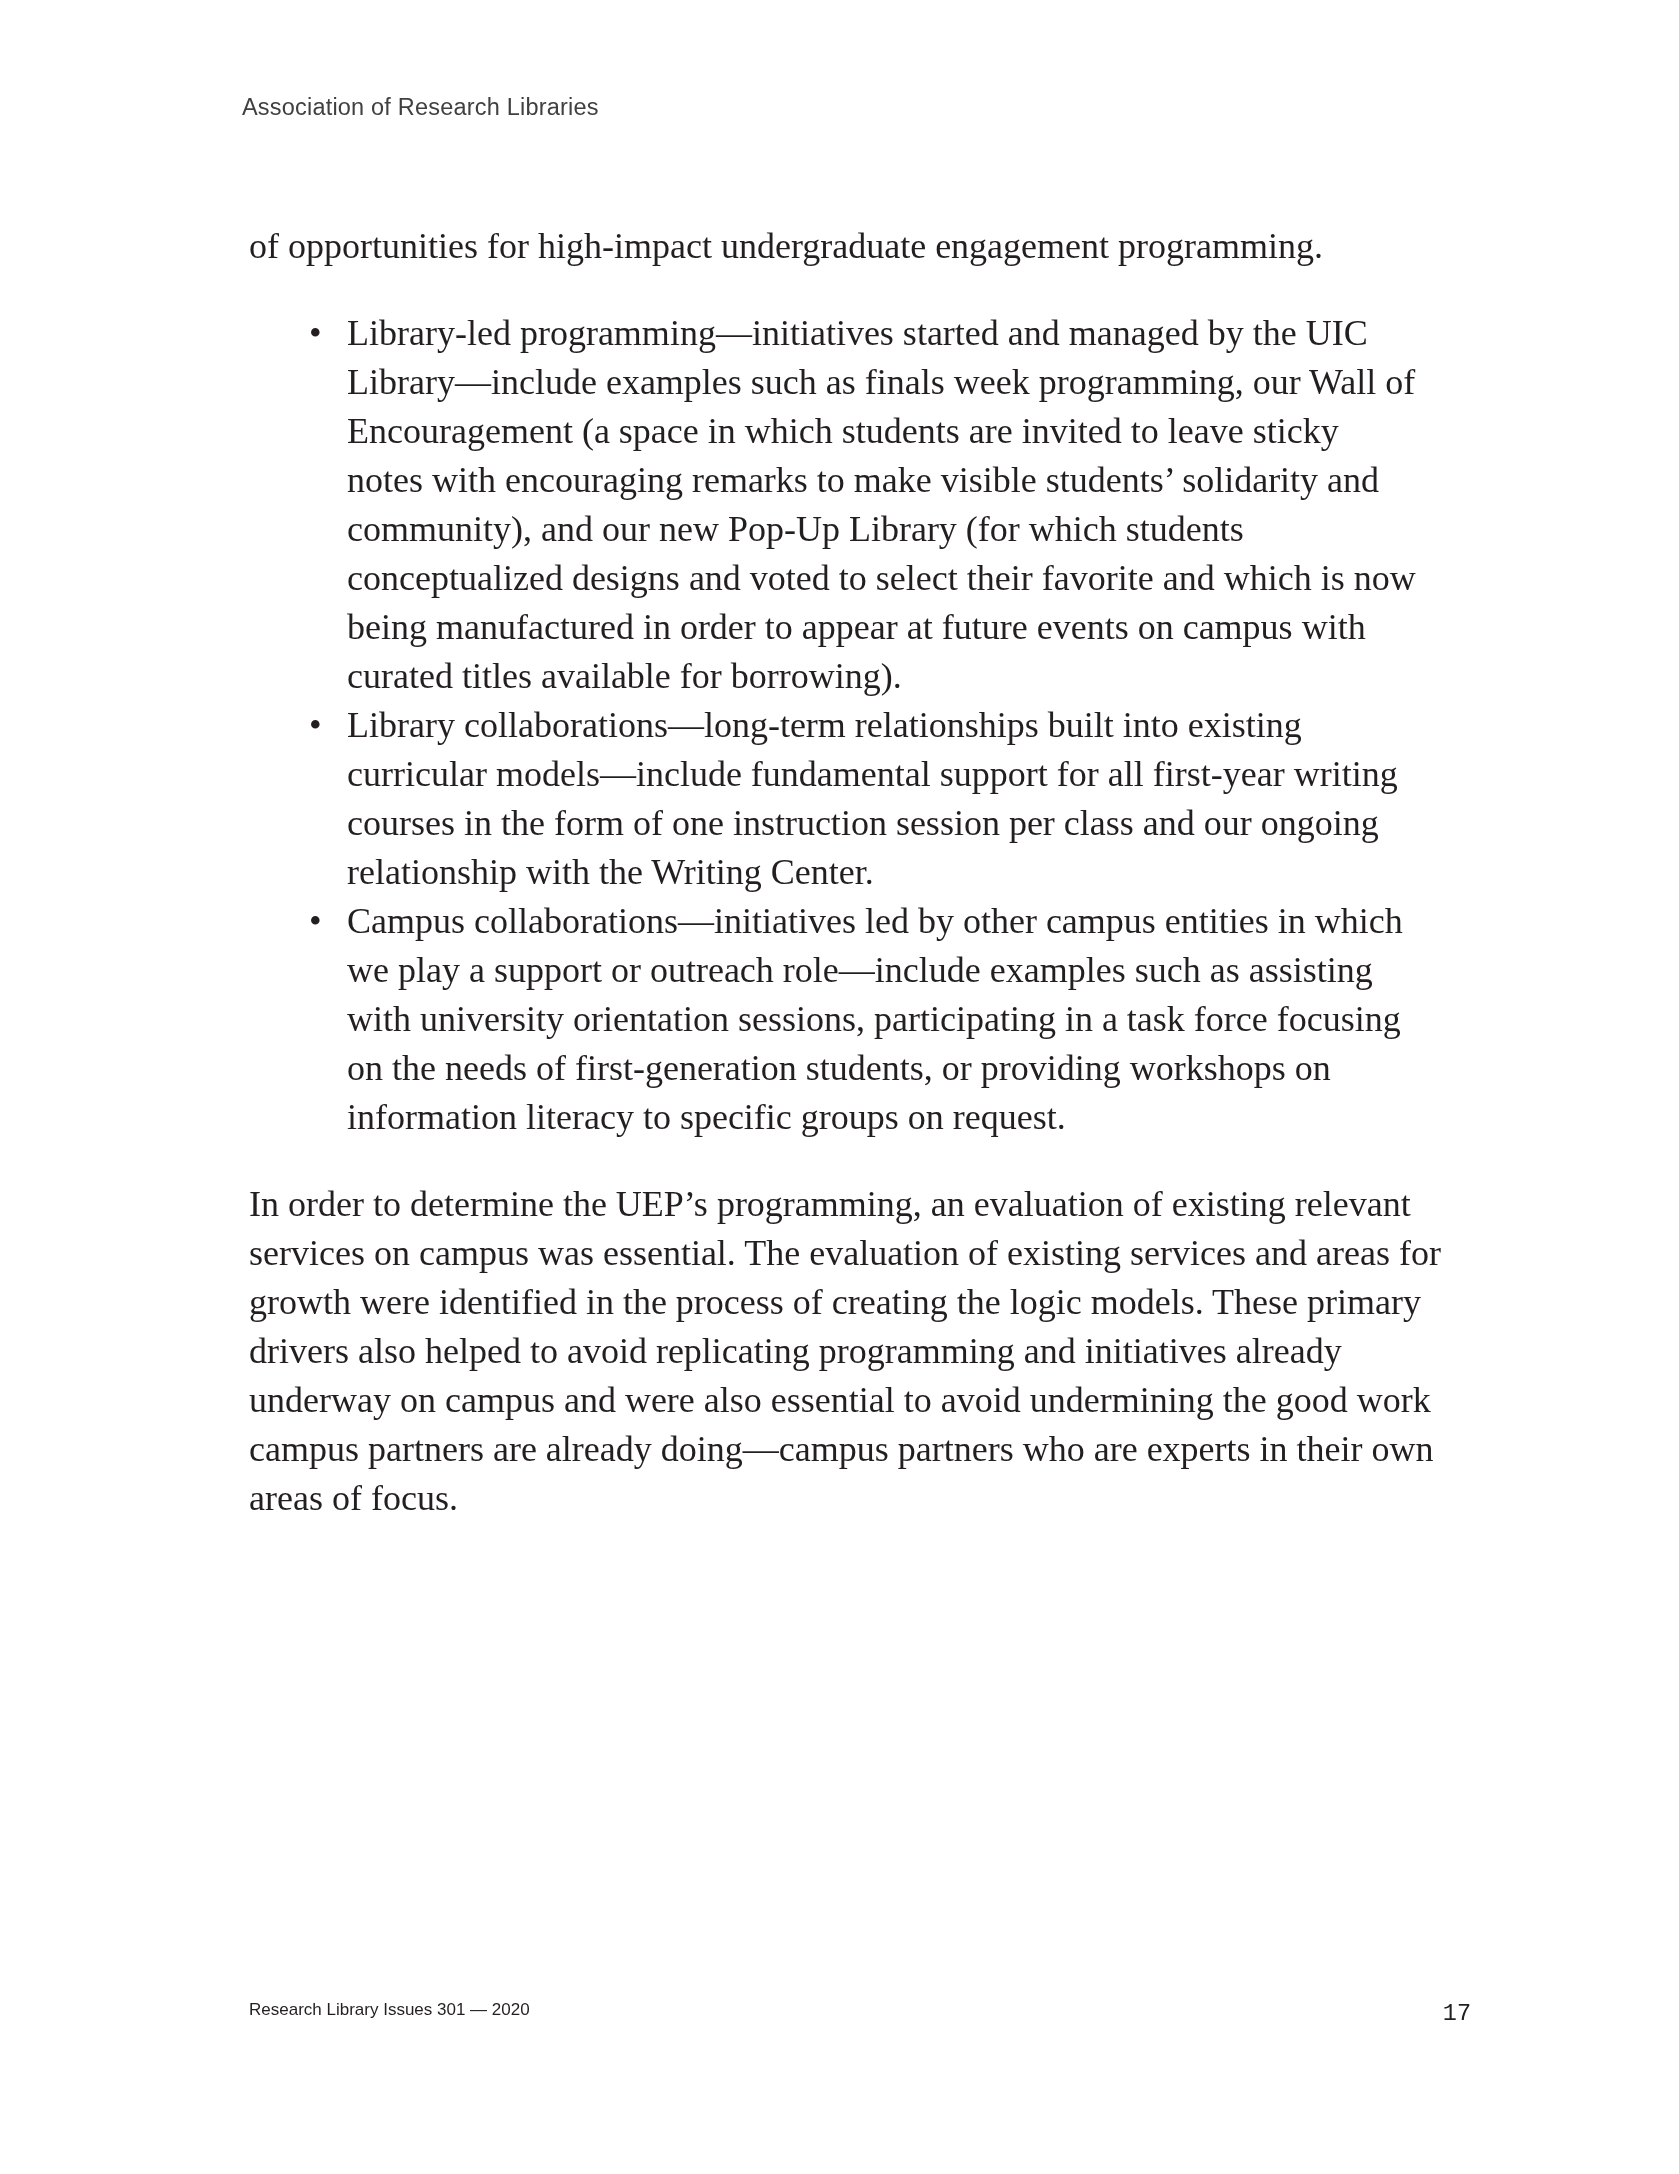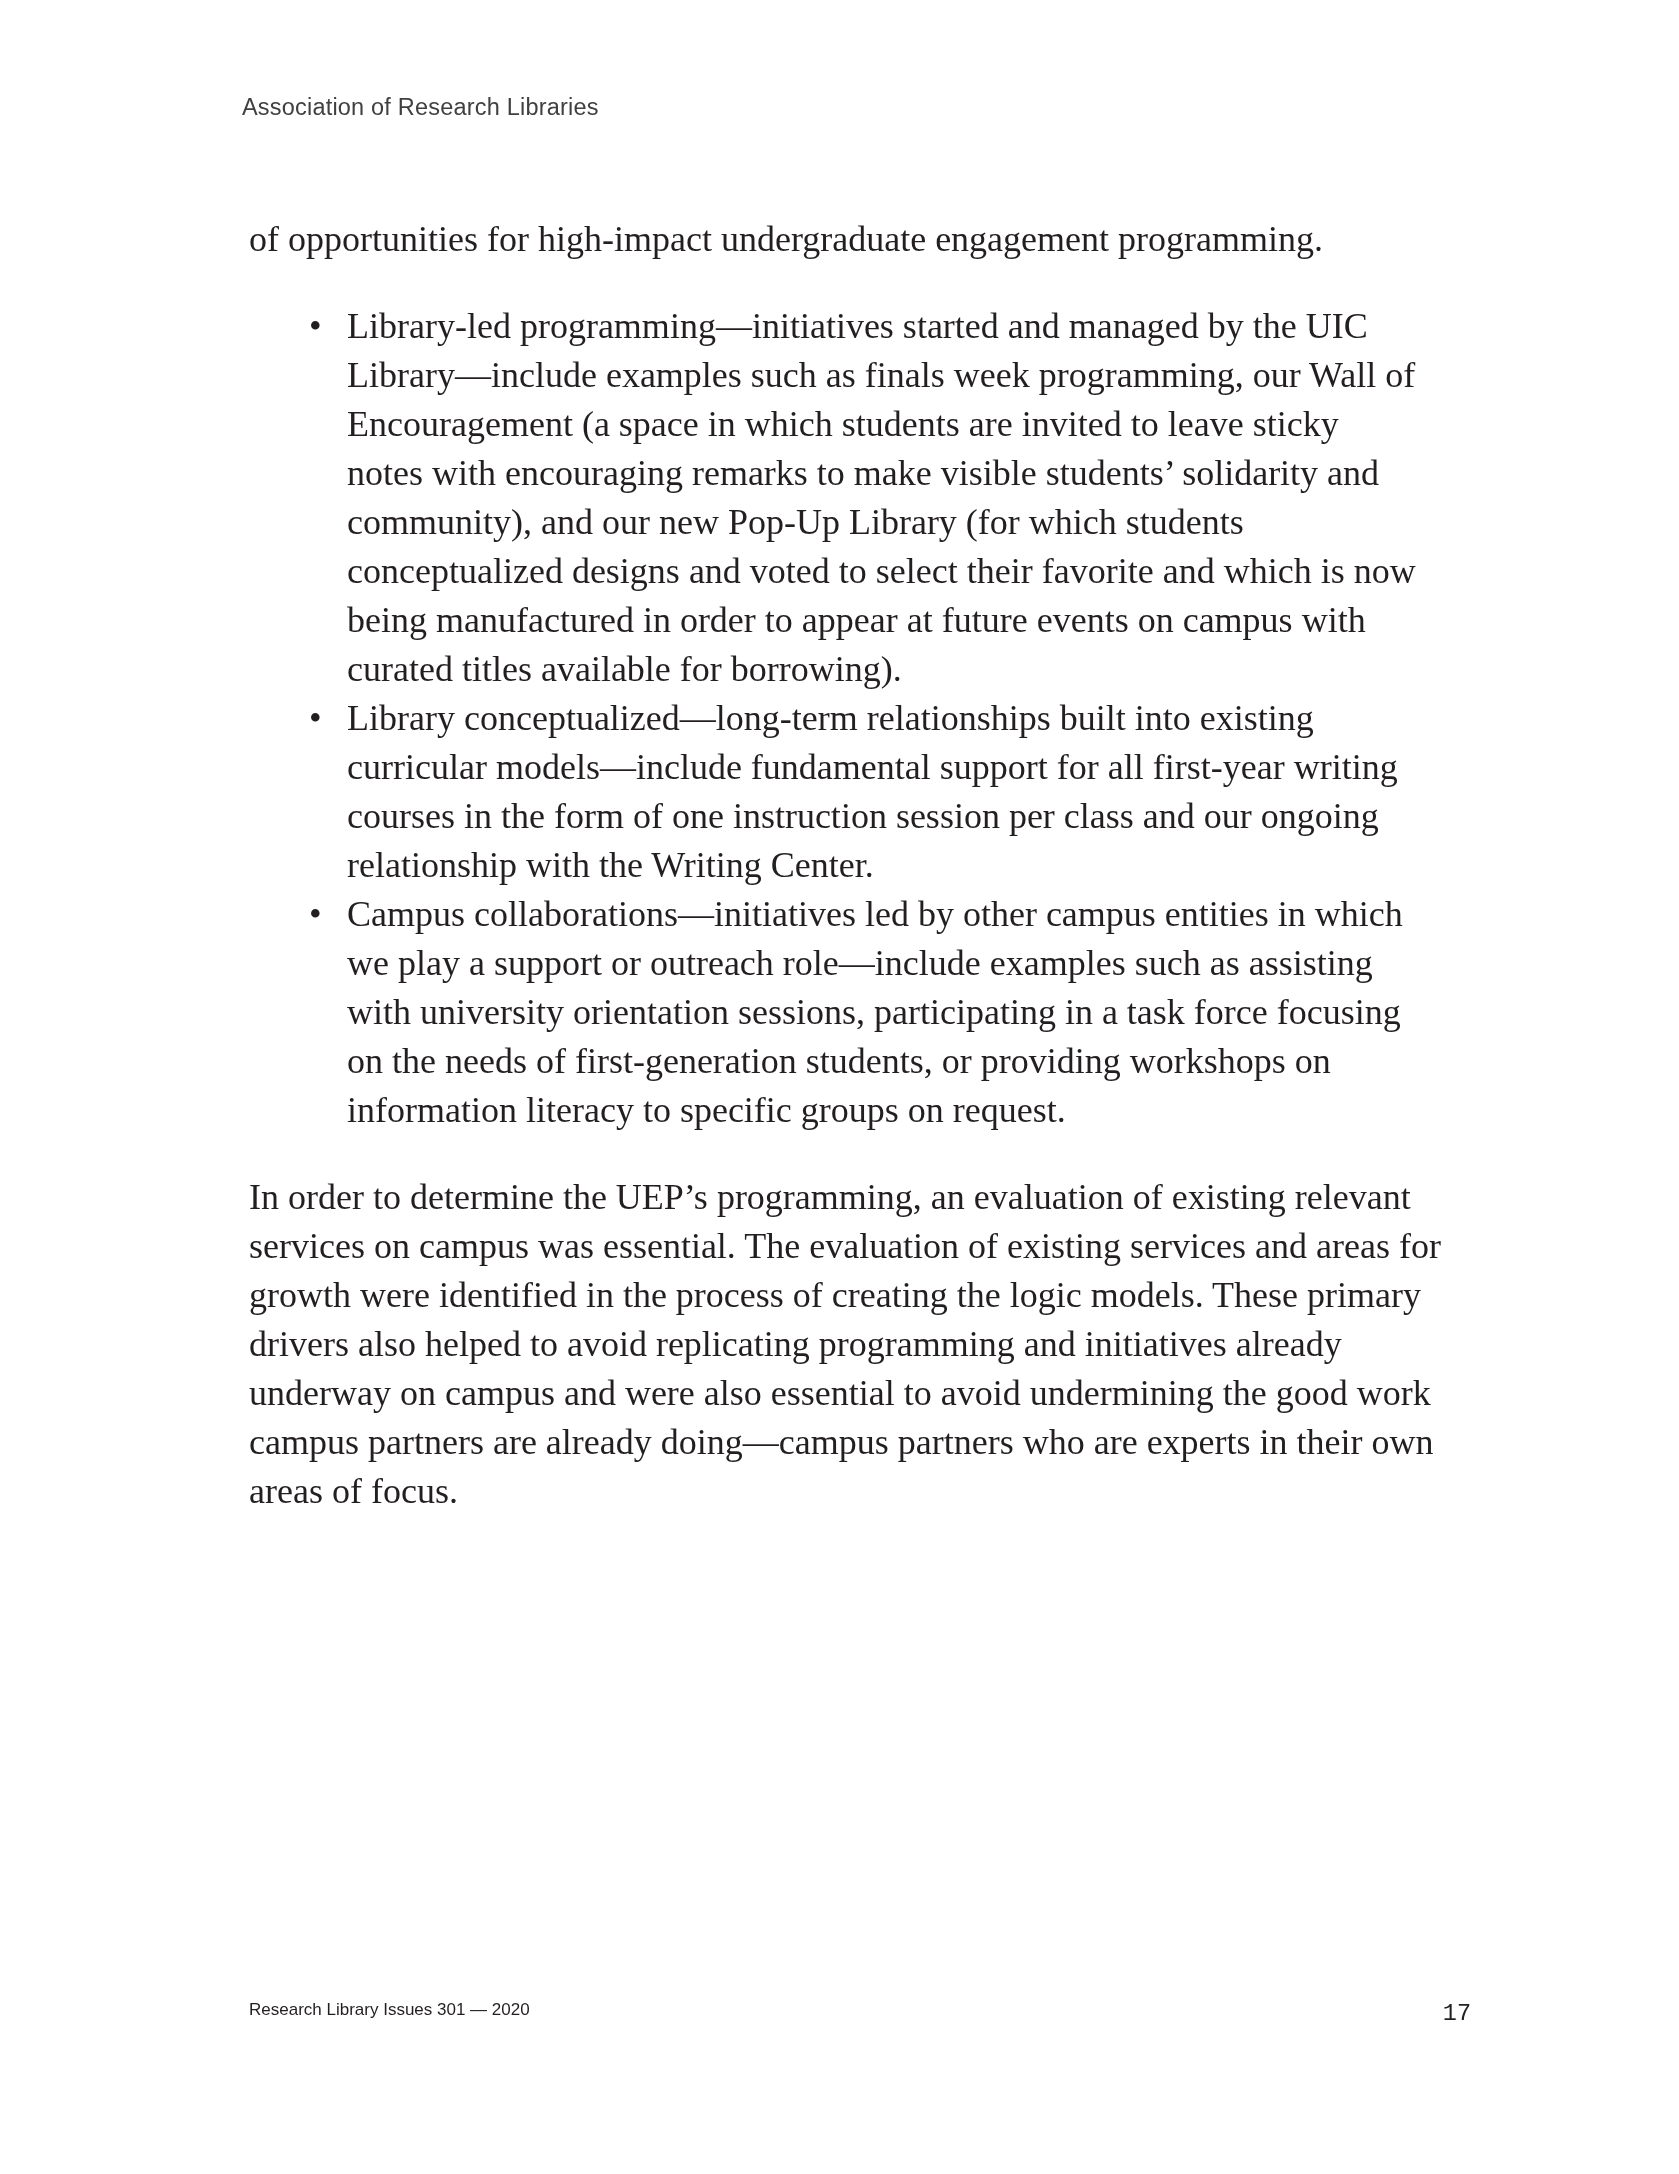--- a/index.html
+++ b/index.html
@@ -27,21 +27,21 @@
       position: absolute;
       left: 249px;
       top: 215px;
       width: 1224px;
       font-family: "Liberation Serif", serif;
       font-size: 36px;
       line-height: 49px;
       color: #231f20;
     }
     .body-text p {
-      margin: 0 0 38px 0;
+      margin: 7px 0 38px 0;
     }
     .body-text ul {
       list-style: none;
       margin: 0 0 38px 0;
       padding: 0 0 0 98px;
       width: 1073px;
     }
     .body-text li {
       position: relative;
       margin: 0;
@@ -80,21 +80,21 @@
 <div class="body-text">
   <p>of opportunities for high-impact undergraduate engagement programming.</p>
 
   <ul>
     <li>
       <span class="bullet">•</span>
       <span class="term">Library-led programming</span><span>—initiatives started and managed by the UIC Library—include examples such as finals week programming, our Wall of Encouragement (a space in which students are invited to leave sticky notes with encouraging remarks to make visible students’ solidarity and community), and our new Pop-Up Library (for which students conceptualized designs and voted to select their favorite and which is now being manufactured in order to appear at future events on campus with curated titles available for borrowing).</span>
     </li>
     <li>
       <span class="bullet">•</span>
-      <span class="term">Library conceptualized</span><span>—long-term relationships built into existing curricular models—include fundamental support for all first-year writing courses in the form of one instruction session per class and our ongoing relationship with the Writing Center.</span>
+      <span class="term">Library collaborations</span><span>—long-term relationships built into existing curricular models—include fundamental support for all first-year writing courses in the form of one instruction session per class and our ongoing relationship with the Writing Center.</span>
     </li>
     <li>
       <span class="bullet">•</span>
       <span class="term">Campus collaborations</span><span>—initiatives led by other campus entities in which we play a support or outreach role—include examples such as assisting with university orientation sessions, participating in a task force focusing on the needs of first-generation students, or providing workshops on information literacy to specific groups on request.</span>
     </li>
   </ul>
 
   <p>In order to determine the UEP’s programming, an evaluation of existing relevant services on campus was essential. The evaluation of existing services and areas for growth were identified in the process of creating the logic models. These primary drivers also helped to avoid replicating programming and initiatives already underway on campus and were also essential to avoid undermining the good work campus partners are already doing—campus partners who are experts in their own areas of focus.</p>
 </div>
 

